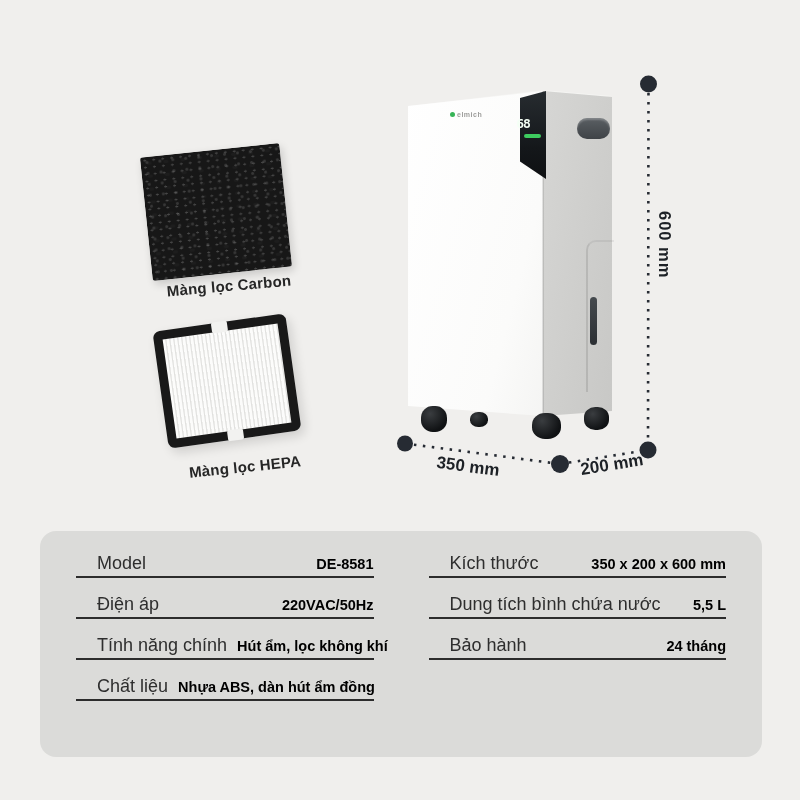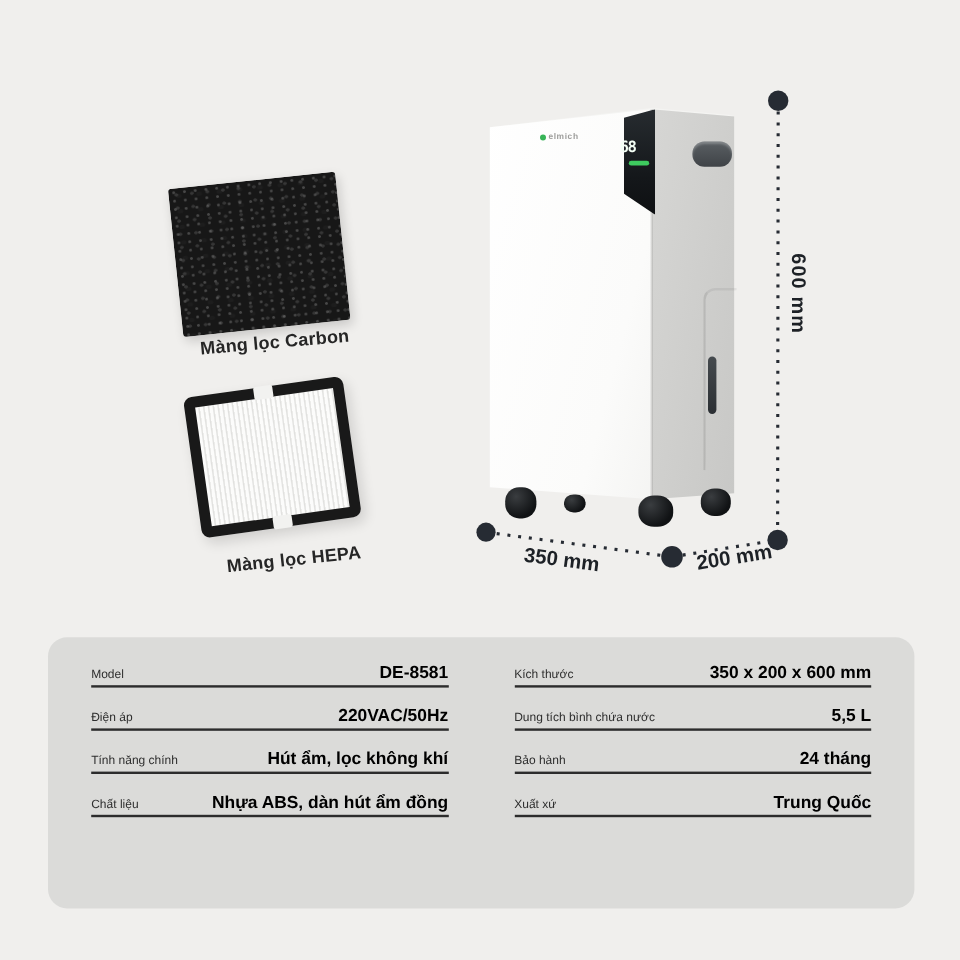--- a/index.html
+++ b/index.html
@@ -96,21 +96,21 @@
   .spec-panel {
     position:absolute; left:40px; top:531px; width:722px; height:226px;
     background:#dbdbd9; border-radius:16px; box-sizing:border-box;
     padding:6px 36px 0 36px; display:flex; gap:55px;
   }
   .spec-col { flex:1; min-width:0; }
   .spec-row {
     display:flex; justify-content:space-between; align-items:baseline;
     border-bottom:2px solid #2c2c2c; padding:16px 0 2px 0;
   }
-  .spec-label { font-size:10px; color:#2e2e2e; white-space:nowrap; }
+  .spec-label { font-size:18px; color:#2e2e2e; white-space:nowrap;margin-left:21px; }
   .spec-value { font-size:14.5px; font-weight:700; color:#000000; white-space:nowrap; margin-left:10px; }
 </style>
 </head>
 <body>
 
 <div class="canvas">
 
   <div class="filter-carbon"></div>
   <div class="filter-label carbon">Màng lọc Carbon</div>
 
@@ -179,20 +179,16 @@
         <span class="spec-value">350 x 200 x 600 mm</span>
       </div>
       <div class="spec-row">
         <span class="spec-label">Dung tích bình chứa nước</span>
         <span class="spec-value">5,5 L</span>
       </div>
       <div class="spec-row">
         <span class="spec-label">Bảo hành</span>
         <span class="spec-value">24 tháng</span>
       </div>
-      <div class="spec-row">
-        <span class="spec-label">Xuất xứ</span>
-        <span class="spec-value">Trung Quốc</span>
-      </div>
     </div>
   </div>
 
 </div>
 
 </body></html>

